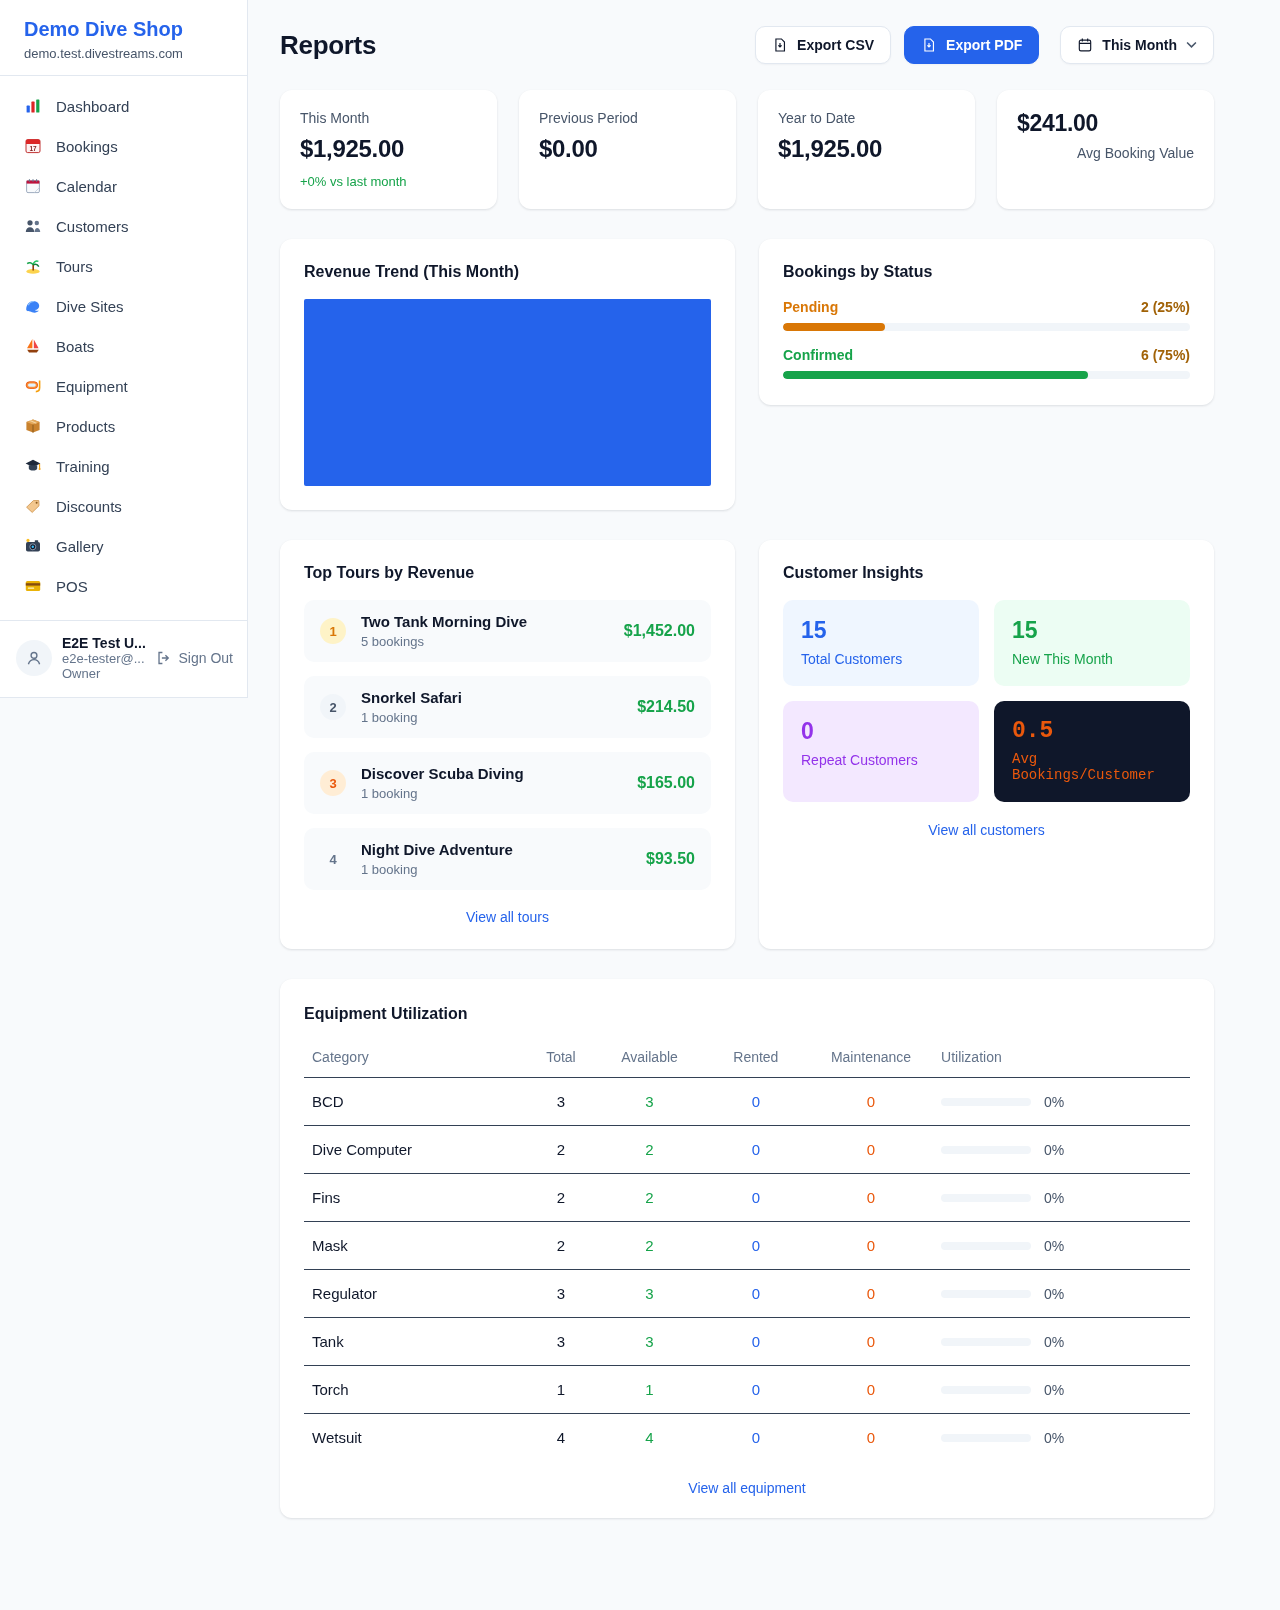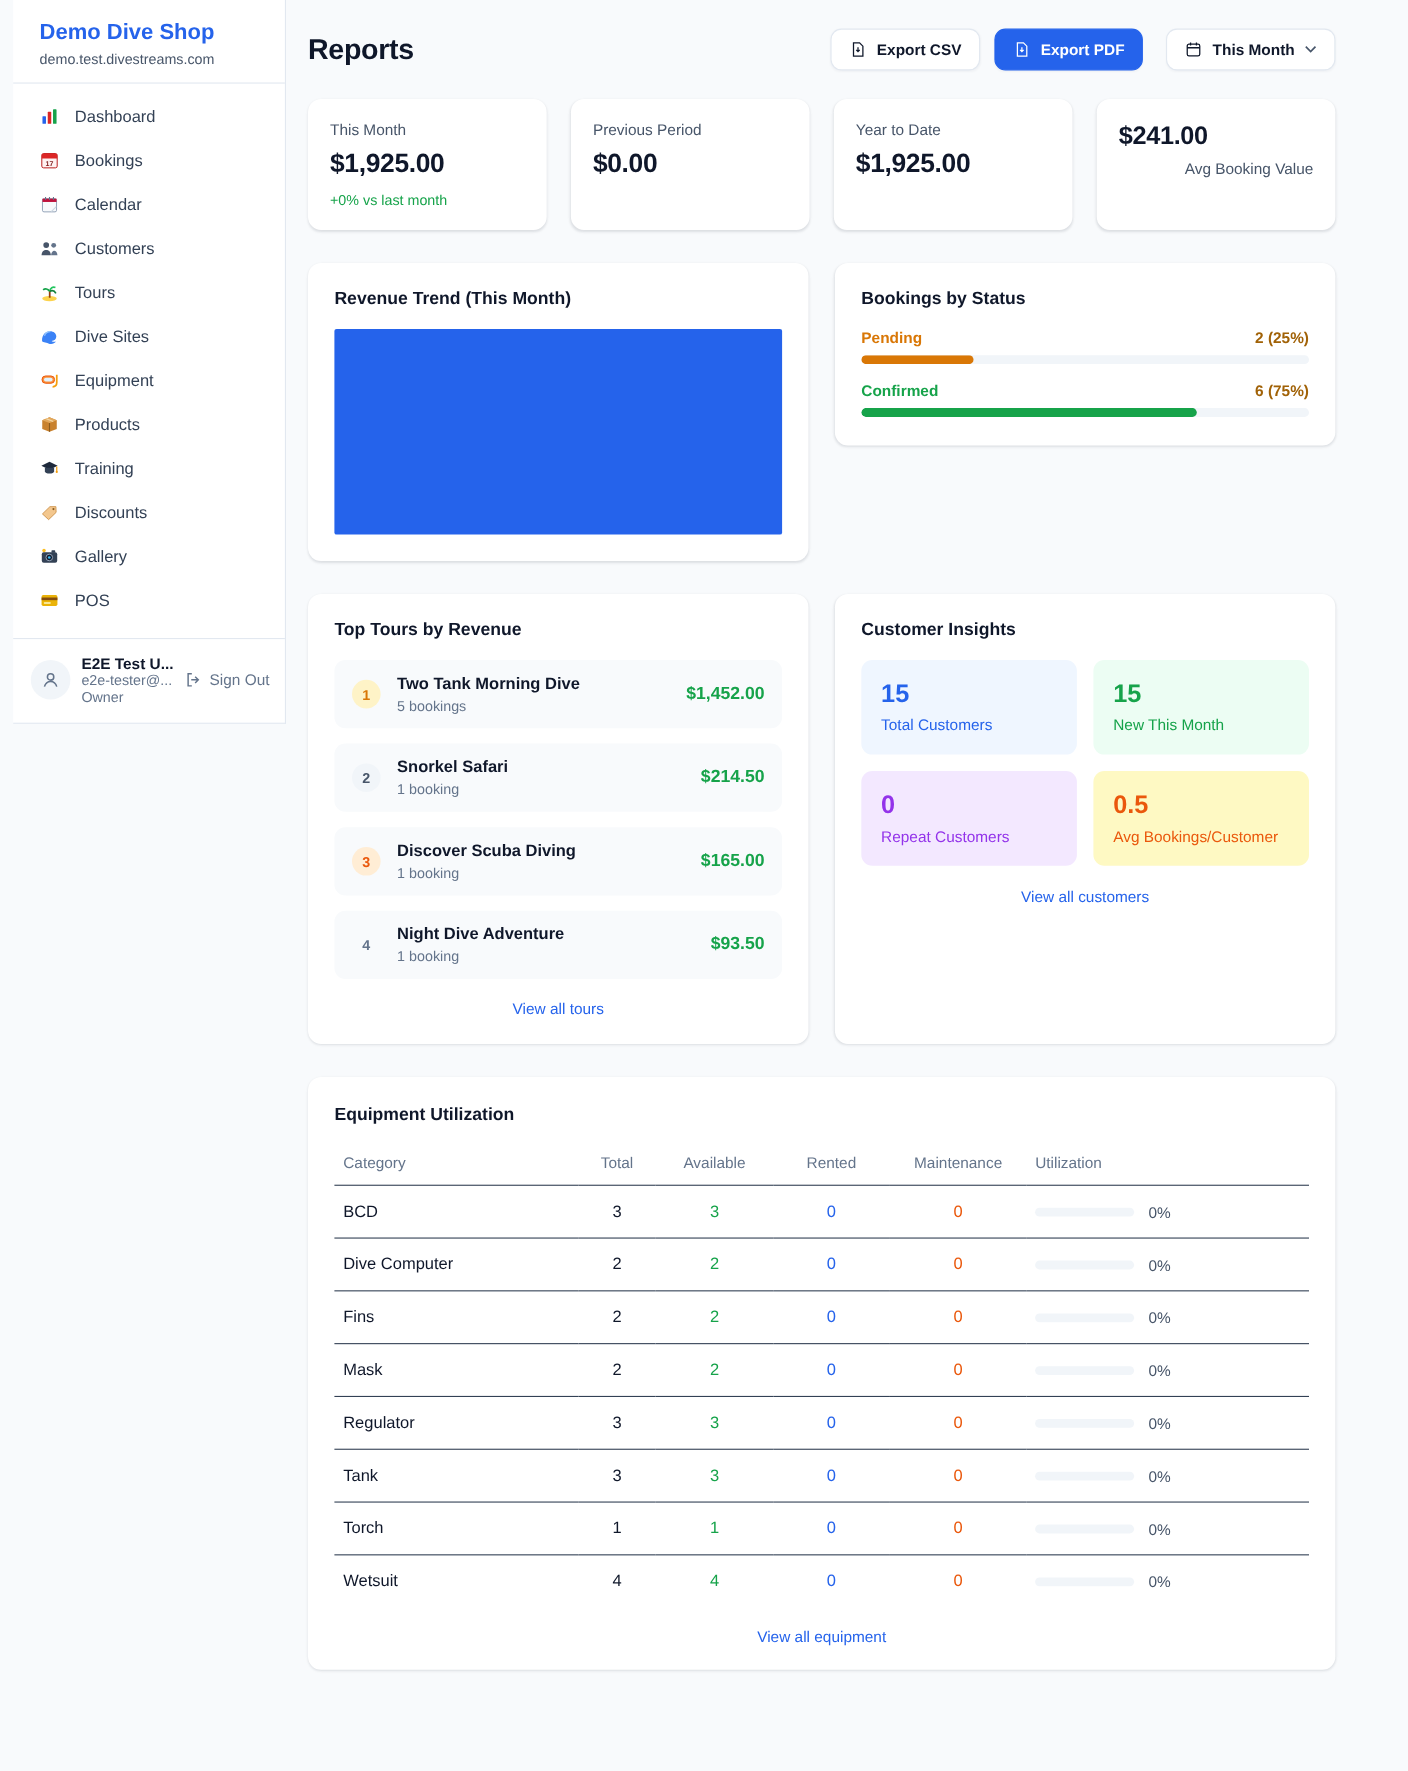--- a/index.html
+++ b/index.html
@@ -1,20 +1,20 @@
 <!DOCTYPE html>
 <html><head>
 <meta charset="utf-8">
 <style>
   * { box-sizing: border-box; margin: 0; padding: 0; }
   html, body { background: #f8fafc; font-family: "Liberation Sans", sans-serif; color: #0f172a; }
   body { min-width: 1280px; min-height: 1610px; position: relative; }
 
   
-  .sidebar { position: absolute; left: 12px; top: 0; width: 248px; background: #fff;
+  .sidebar { position: absolute; left: 0; top: 0; width: 248px; background: #fff;
              border-right: 1px solid #e2e8f0; border-bottom: 1px solid #e2e8f0; }
   .brand { padding: 18px 24px 14px; border-bottom: 1px solid #e2e8f0; }
   .brand-name { color: #2563eb; font-size: 20px; font-weight: 700; cursor: pointer; }
   .brand-domain { color: #475569; font-size: 13px; margin-top: 5px; }
   .nav { padding: 10px 0 14px; }
   .nav-item { display: flex; align-items: center; gap: 14px; padding: 11px 24px;
               font-size: 15px; color: #334155; cursor: pointer; }
   .icon18 { width: 18px; height: 18px; flex: none; display: block; }
   .side-footer { border-top: 1px solid #e2e8f0; padding: 14px 14px 16px 16px;
                  display: flex; align-items: center; gap: 10px; }
@@ -86,21 +86,21 @@
                  margin-top: 19px; cursor: pointer; text-decoration: none; }
 
   
   .tiles { display: grid; grid-template-columns: 1fr 1fr; gap: 15px; margin-bottom: 20px; }
   .tile { border-radius: 10px; padding: 17px 18px 19px; }
   .tile-value { font-size: 23px; font-weight: 800; }
   .tile-label { font-size: 14px; margin-top: 7px; }
   .tile.blue { background: #eff6ff; color: #2563eb; }
   .tile.green { background: #ecfdf3; color: #16a34a; }
   .tile.purple { background: #f3e8ff; color: #9333ea; }
-  .tile.orange { background: #fef9c3; color: #ea580c; }
+  .tile.orange { background: #0f172a; color: #ea580c; font-family: Liberation Mono, monospace; }
 
   
   .eq-card { padding: 26px 24px 22px; }
   .eq-table { width: 100%; border-collapse: collapse; }
   .eq-table th { font-size: 14px; font-weight: 400; color: #64748b; text-align: left;
                  padding: 8px 8px 12px; border-bottom: 1px solid #334155; }
   .eq-table td { font-size: 15px; padding: 15px 8px; border-bottom: 1px solid #334155; }
   .eq-table tr:last-child td { border-bottom: none; }
   .eq-table .c { text-align: center; }
   .cat { font-weight: 500; color: #0f172a; }
@@ -166,20 +166,28 @@
           <path d="M9.2 7.8c2.4-1.2 4.6-.2 5.6 1.8" stroke="#15803d" stroke-width="1.5" fill="none"></path>
         </svg>
       <span>Tours</span>
     </div>
     <div class="nav-item">
       <svg class="icon18" viewBox="0 0 18 18">
           <path d="M2.2 12.6c0-5 3-8.4 7.2-8.4 3.4 0 5.8 2 5.8 4.8 0 2.4-1.9 3.9-4.3 3.9 1 .9 2.5 1.1 4 .6-1.4 2.1-4.4 2.7-6.9 1.7-2.4-1-5.8-.6-5.8-2.6z" fill="#3b82f6"></path>
           <path d="M4.4 8.2c.9-2.3 3-3.7 5.4-3.7" stroke="#93c5fd" stroke-width="1.2" fill="none"></path>
         </svg>
       <span>Dive Sites</span>
+    </div>
+    <div class="nav-item">
+      <svg class="icon18" viewBox="0 0 18 18">
+          <path d="M8.4 2v9.2H3z" fill="#f97316"></path>
+          <path d="M9.8 2.4l4.8 8.8H9.8z" fill="#ef4444"></path>
+          <path d="M3.2 12.8h11.6l-2 2.6H5z" fill="#92400e"></path>
+        </svg>
+      <span>Boats</span>
     </div>
     <div class="nav-item">
       <svg class="icon18" viewBox="0 0 18 18">
           <rect x="2.2" y="4.8" width="11.4" height="6.6" rx="3.2" fill="#fb923c" stroke="#ea580c" stroke-width="0.9"></rect>
           <rect x="4" y="6.4" width="7.8" height="3.4" rx="1.7" fill="#e0f2fe"></rect>
           <path d="M15.6 3.6v7.2c0 2.2-1.6 3.8-3.8 3.8" stroke="#f59e0b" stroke-width="1.6" fill="none"></path>
         </svg>
       <span>Equipment</span>
     </div>
     <div class="nav-item">

